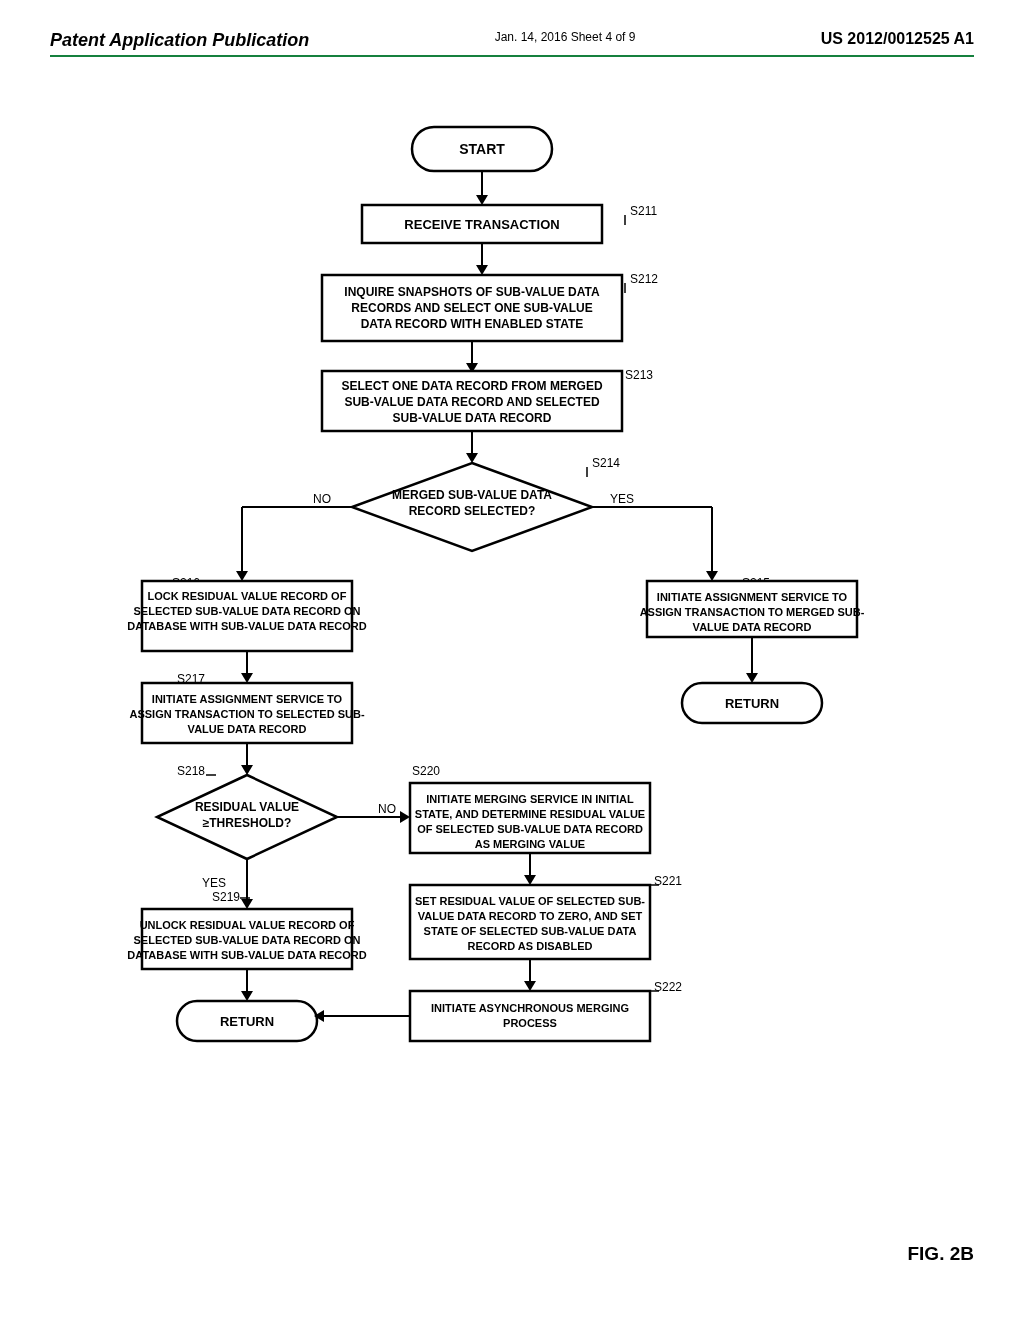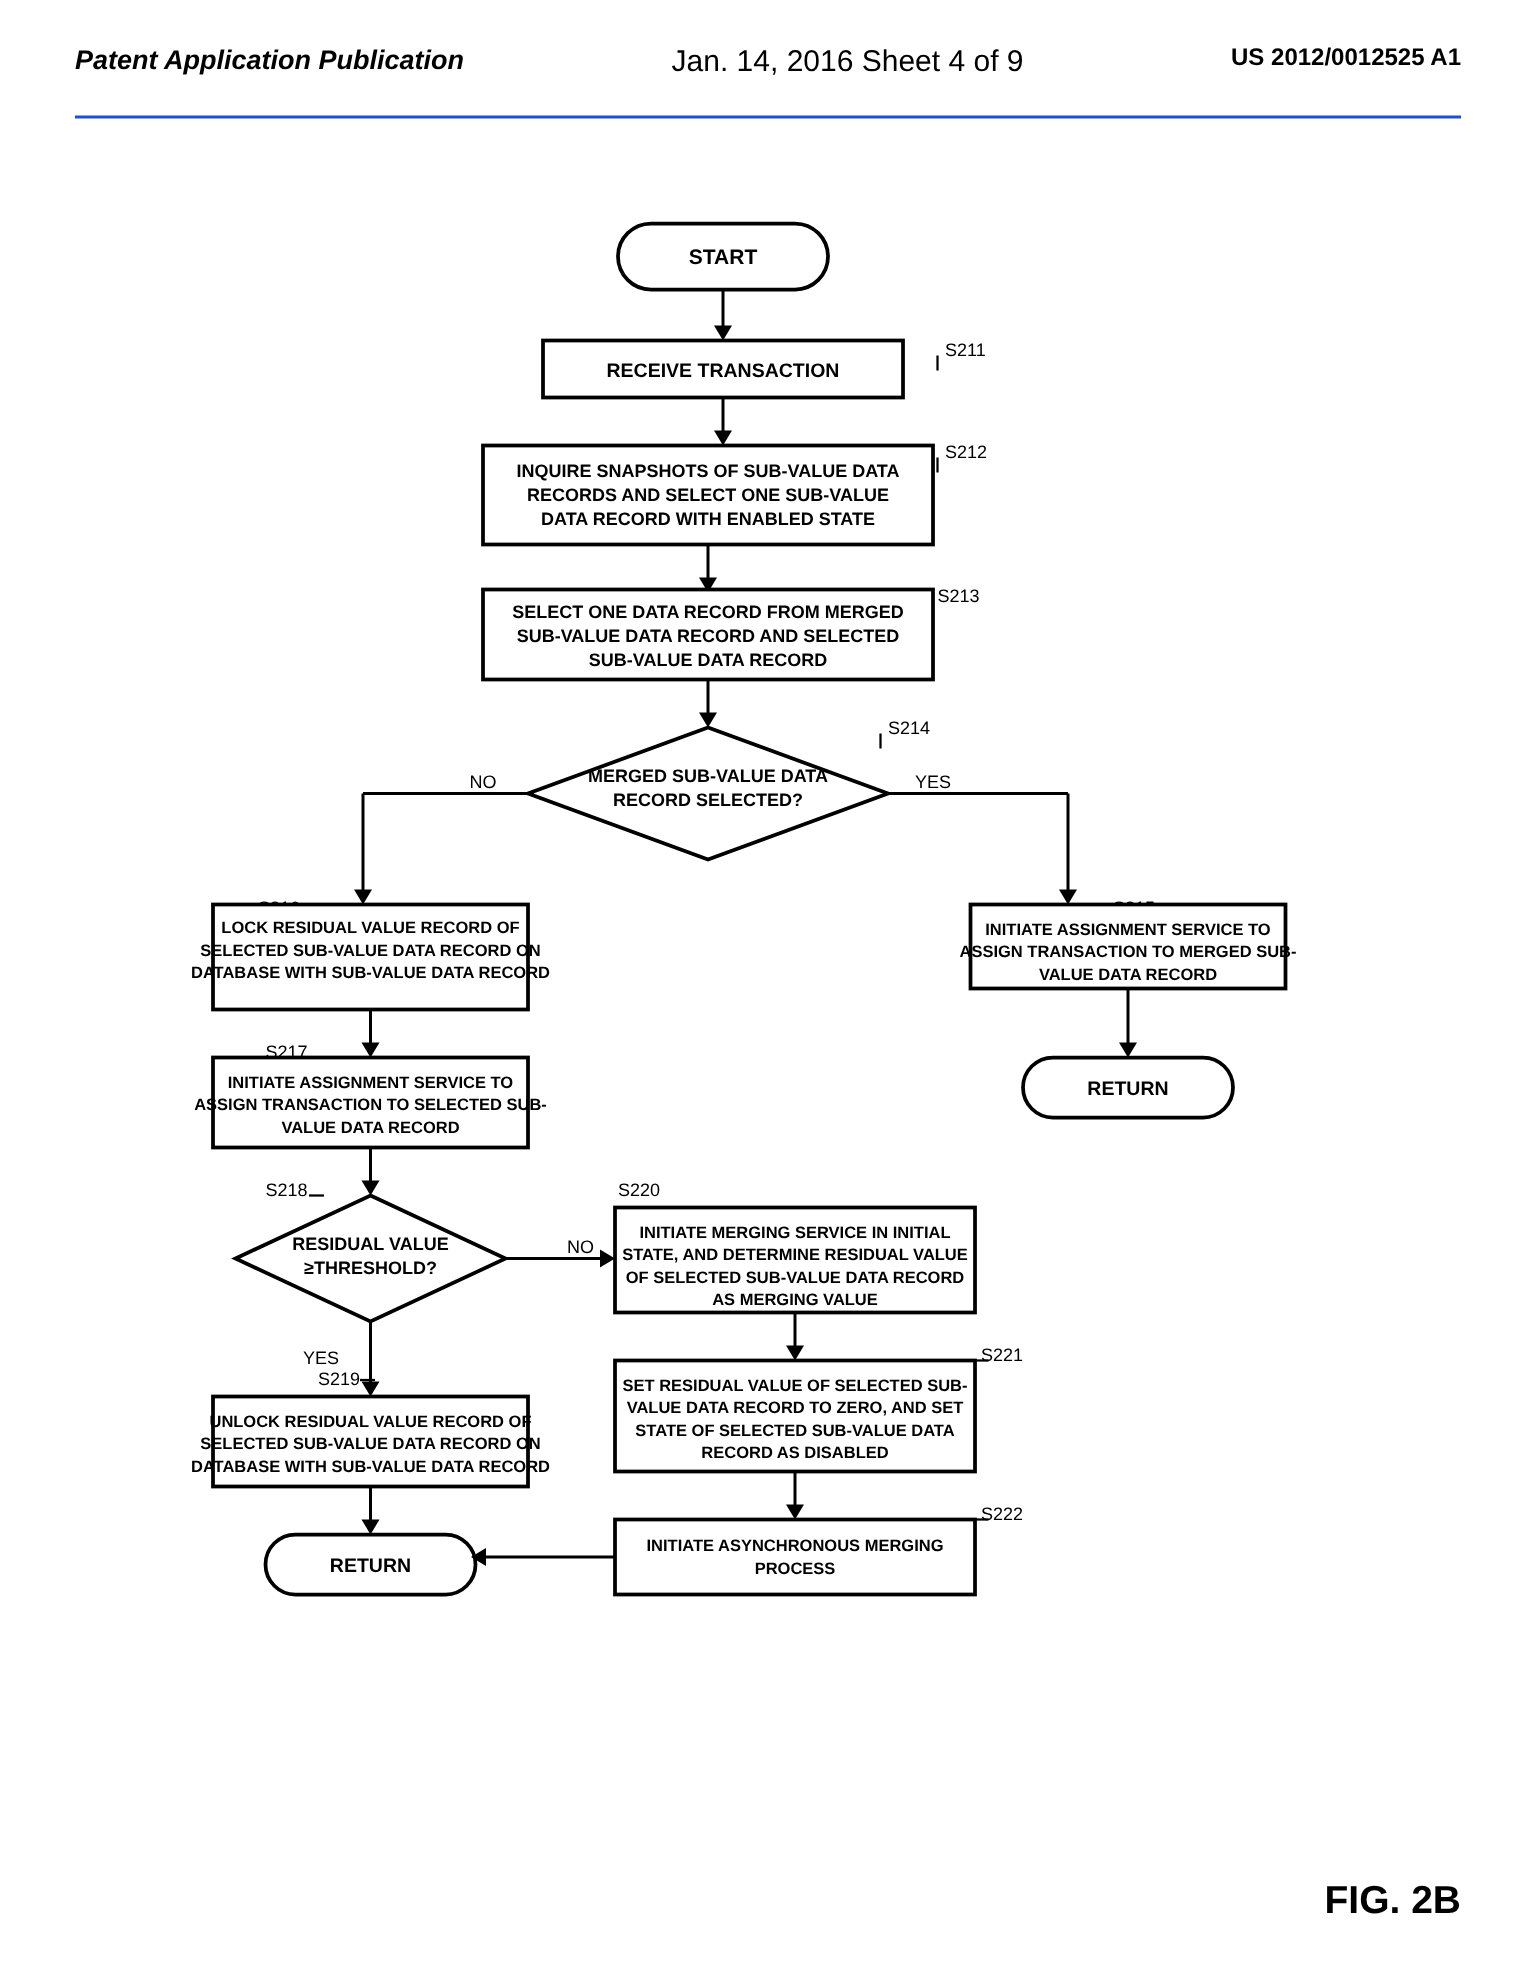--- a/index.html
+++ b/index.html
@@ -15,48 +15,48 @@
       width: 1024px;
       min-height: 1320px;
       background: #fff;
       padding: 30px 50px;
       position: relative;
     }
     .header {
       display: flex;
       justify-content: space-between;
       align-items: flex-start;
-      border-bottom: 2px solid #1d4ed8;
-      padding-bottom: 24px;
+      border-bottom: 2px solid #15803d;
+      padding-bottom: 4px;
       margin-bottom: 40px;
     }
     .header-left {
       font-size: 18px;
       font-weight: bold;
       font-style: italic;
     }
     .header-center {
-      font-size: 20px;
+      font-size: 12px;
       text-align: center;
     }
     .header-right {
       font-size: 16px;
       font-weight: bold;
     }
     .diagram-container {
       display: flex;
       flex-direction: column;
       align-items: flex-end;
       position: relative;
       padding-top: 10px;
     }
     .fig-caption {
-      font-size: 26px;
+      font-size: 19px;
       font-weight: bold;
-      margin-top: 22px;
+      margin-top: 36px;
       text-align: center;
     }
 
     
     .flowchart-svg {
       display: block;
       margin: 0 auto;
     }
   </style>
 </head>

